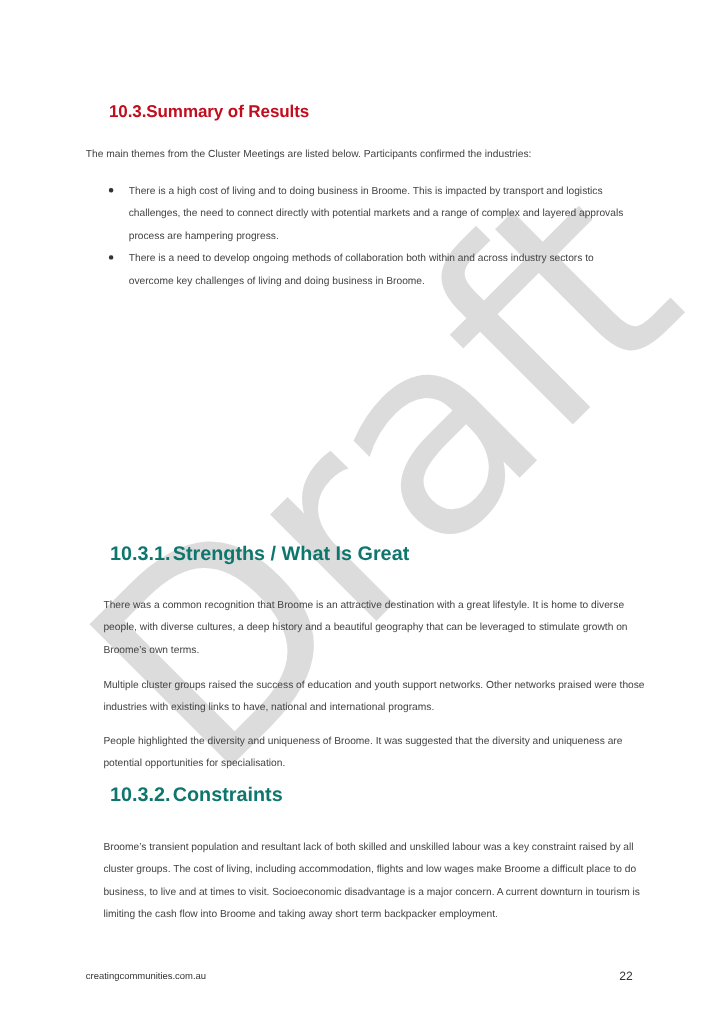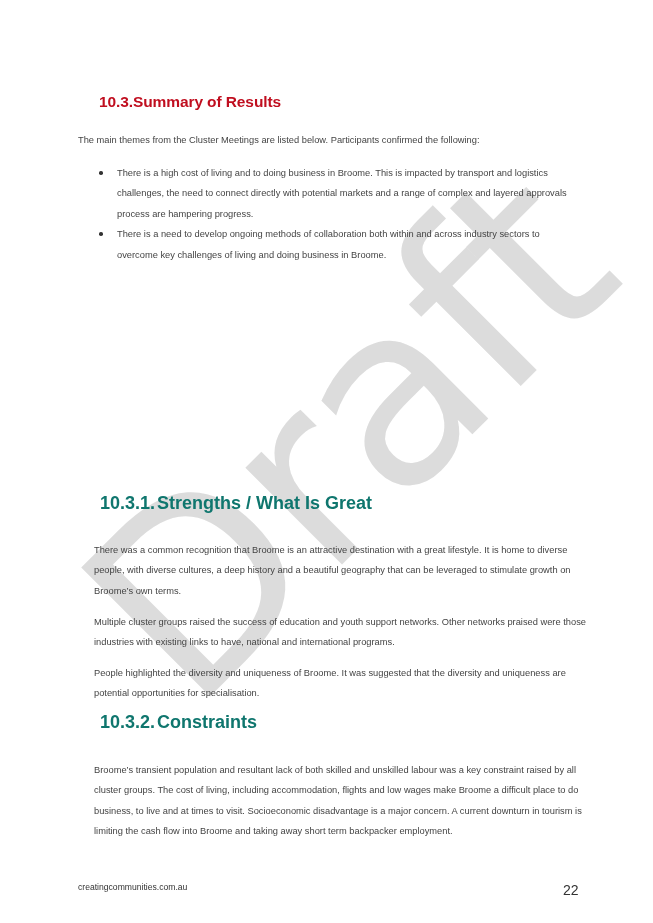--- a/index.html
+++ b/index.html
@@ -111,36 +111,36 @@
       position: absolute;
       left: 78px;
       top: 882px;
       font-size: 8.6px;
       color: #333;
     }
     .footer-right {
       position: absolute;
       left: 563px;
       top: 882px;
-      font-size: 14px;
+      font-size: 11px;
       color: #333;
     }
   </style>
 </head>
 <body>
 
 <div class="page">
 
   <div class="watermark">Draft</div>
 
   <div class="content">
 
     <div class="h1">10.3.Summary of Results</div>
 
-    <div class="intro">The main themes from the Cluster Meetings are listed below. Participants confirmed the following:</div>
+    <div class="intro">The main themes from the Cluster Meetings are listed below. Participants confirmed the industries:</div>
 
     <ul class="bullets">
       <li>
         <span class="bullet-dot"></span>
         <span>There is a high cost of living and to doing business in Broome. This is impacted by transport and logistics challenges, the need to connect directly with potential markets and a range of complex and layered approvals process are hampering progress.</span>
       </li>
       <li>
         <span class="bullet-dot"></span>
         <span>There is a need to develop ongoing methods of collaboration both within and across industry sectors to overcome key challenges of living and doing business in Broome.</span>
       </li>

